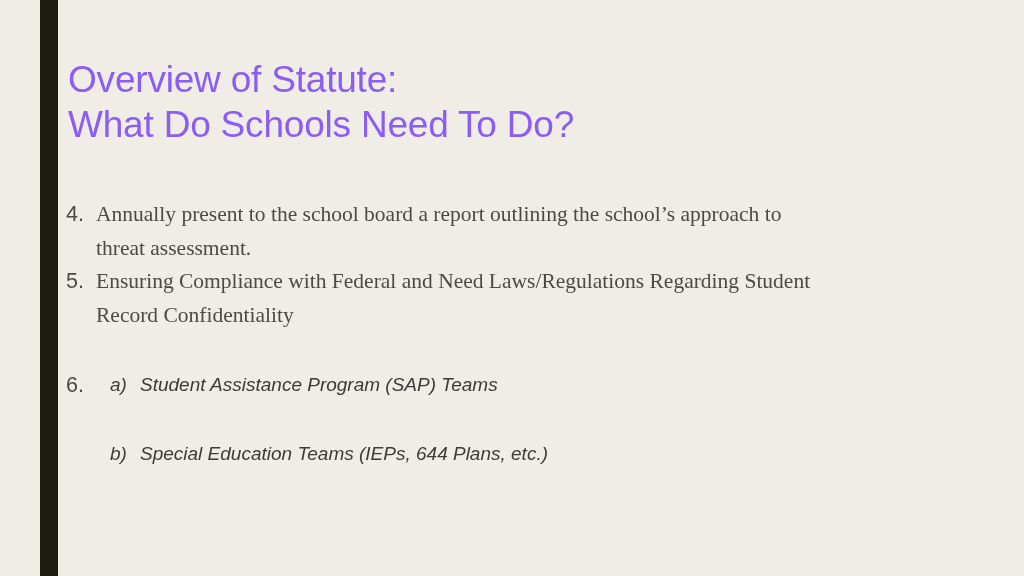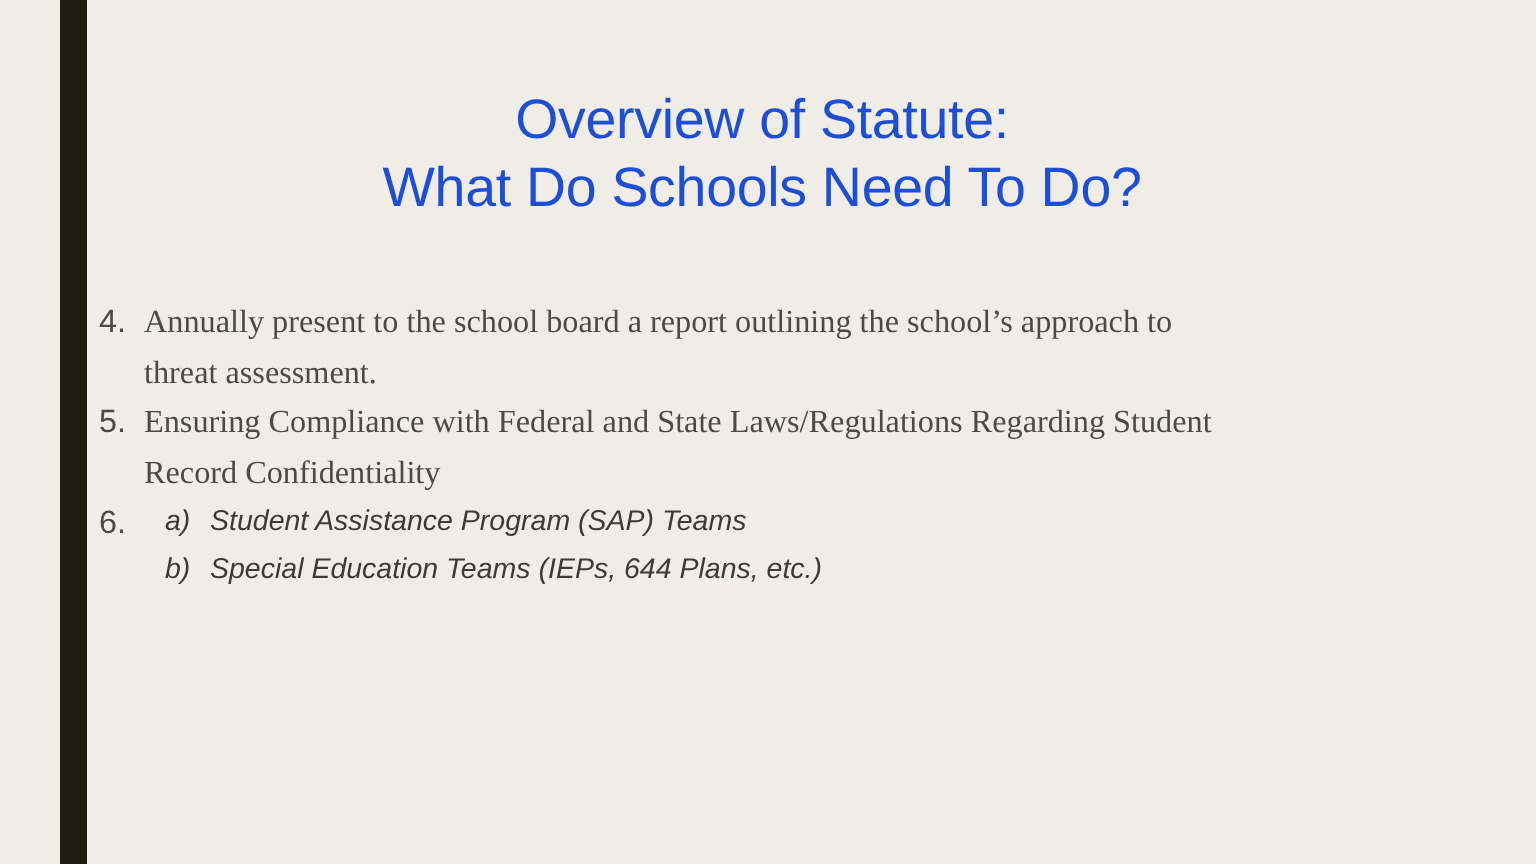--- a/index.html
+++ b/index.html
@@ -33,28 +33,27 @@
   }
 
   
   .title-block {
     position: absolute;
     left: 68px;
     top: 57px;
     width: 880px;
   }
   .title-line {
-    color: #1d4ed8;
+    color: #8b5cf6;
     font-family: "Liberation Sans", sans-serif;
     font-size: 37px;
     font-weight: 400;
     line-height: 45px;
     letter-spacing: -0.2px;
     white-space: nowrap;
-    text-align: center;
   }
 
   
   .body-block {
     position: absolute;
     left: 66px;
     top: 198px;
     width: 900px;
     color: #4a4a46;
   }
@@ -106,20 +105,21 @@
     position: absolute;
     left: 0;
     top: 0;
     width: 26px;
     font-style: italic;
     font-size: 19px;
     line-height: 32px;
   }
   ol.sub-list > li .sub-text {
     display: block;
+    margin-top: 37px;
   }
 </style>
 </head>
 <body>
 
 <div class="slide">
 
   <div class="accent-bar"></div>
 
   <div class="title-block">
@@ -130,21 +130,21 @@
   <div class="body-block">
     <ol class="main-list">
 
       <li>
         <span class="marker">4.</span>
         <span class="item-text">Annually present to the school board a report outlining the school’s approach to threat assessment.</span>
       </li>
 
       <li>
         <span class="marker">5.</span>
-        <span class="item-text">Ensuring Compliance with Federal and State Laws/Regulations Regarding Student Record Confidentiality</span>
+        <span class="item-text">Ensuring Compliance with Federal and Need Laws/Regulations Regarding Student Record Confidentiality</span>
       </li>
 
       <li>
         <span class="marker">6.</span>
         <ol class="sub-list">
           <li>
             <span class="sub-marker">a)</span>
             <span class="sub-text">Student Assistance Program (SAP) Teams</span>
           </li>
           <li>

